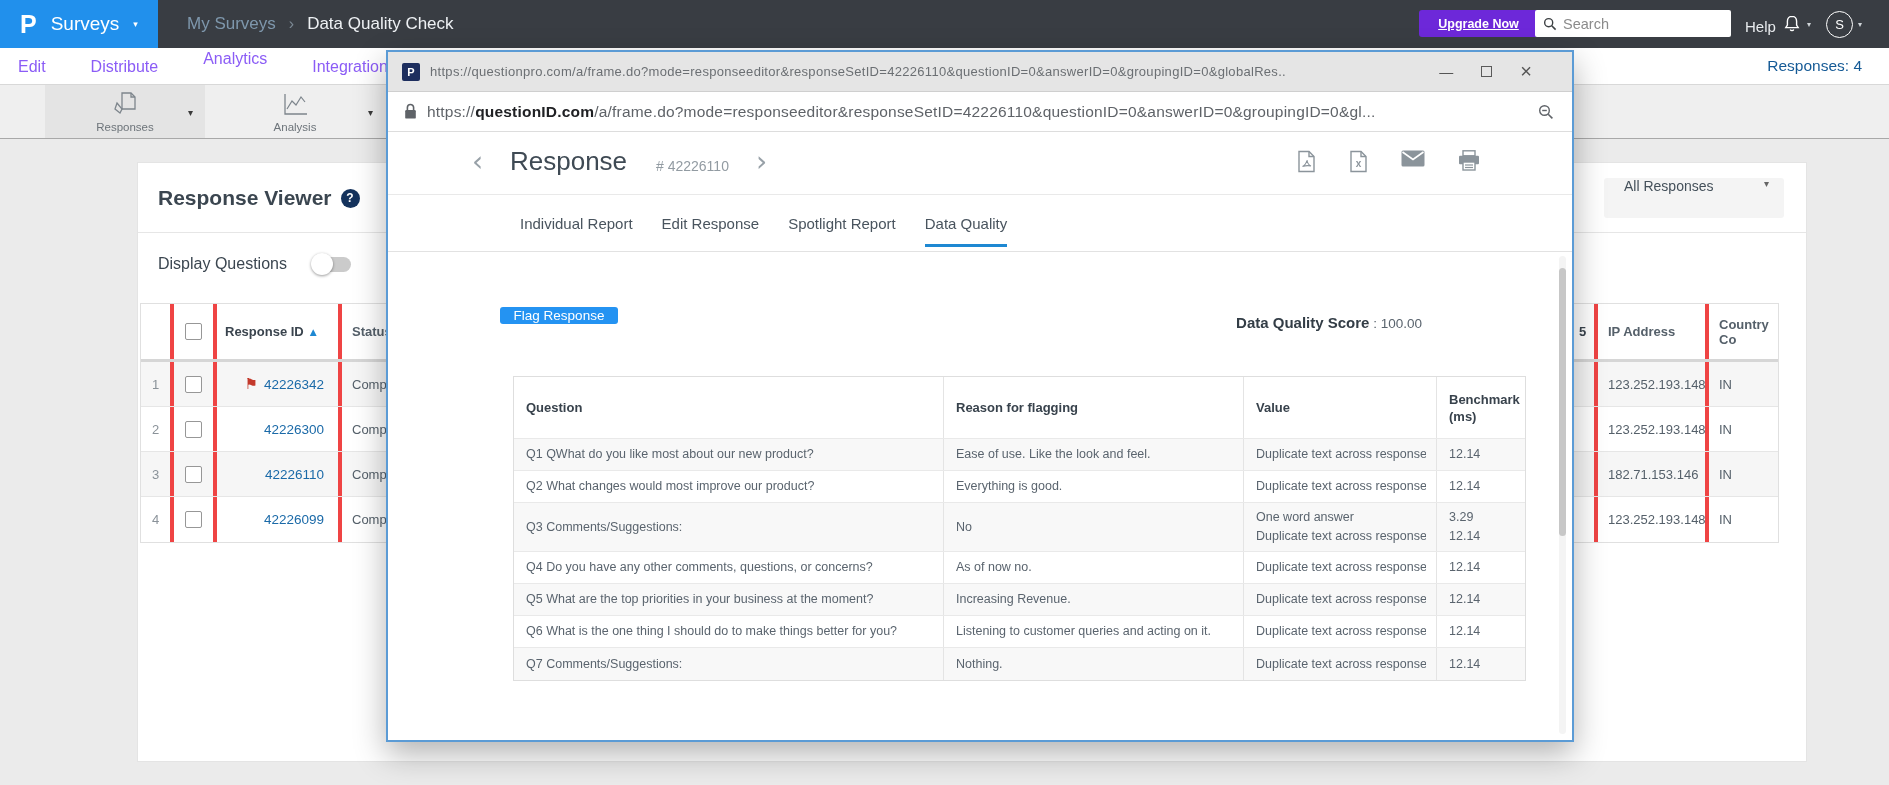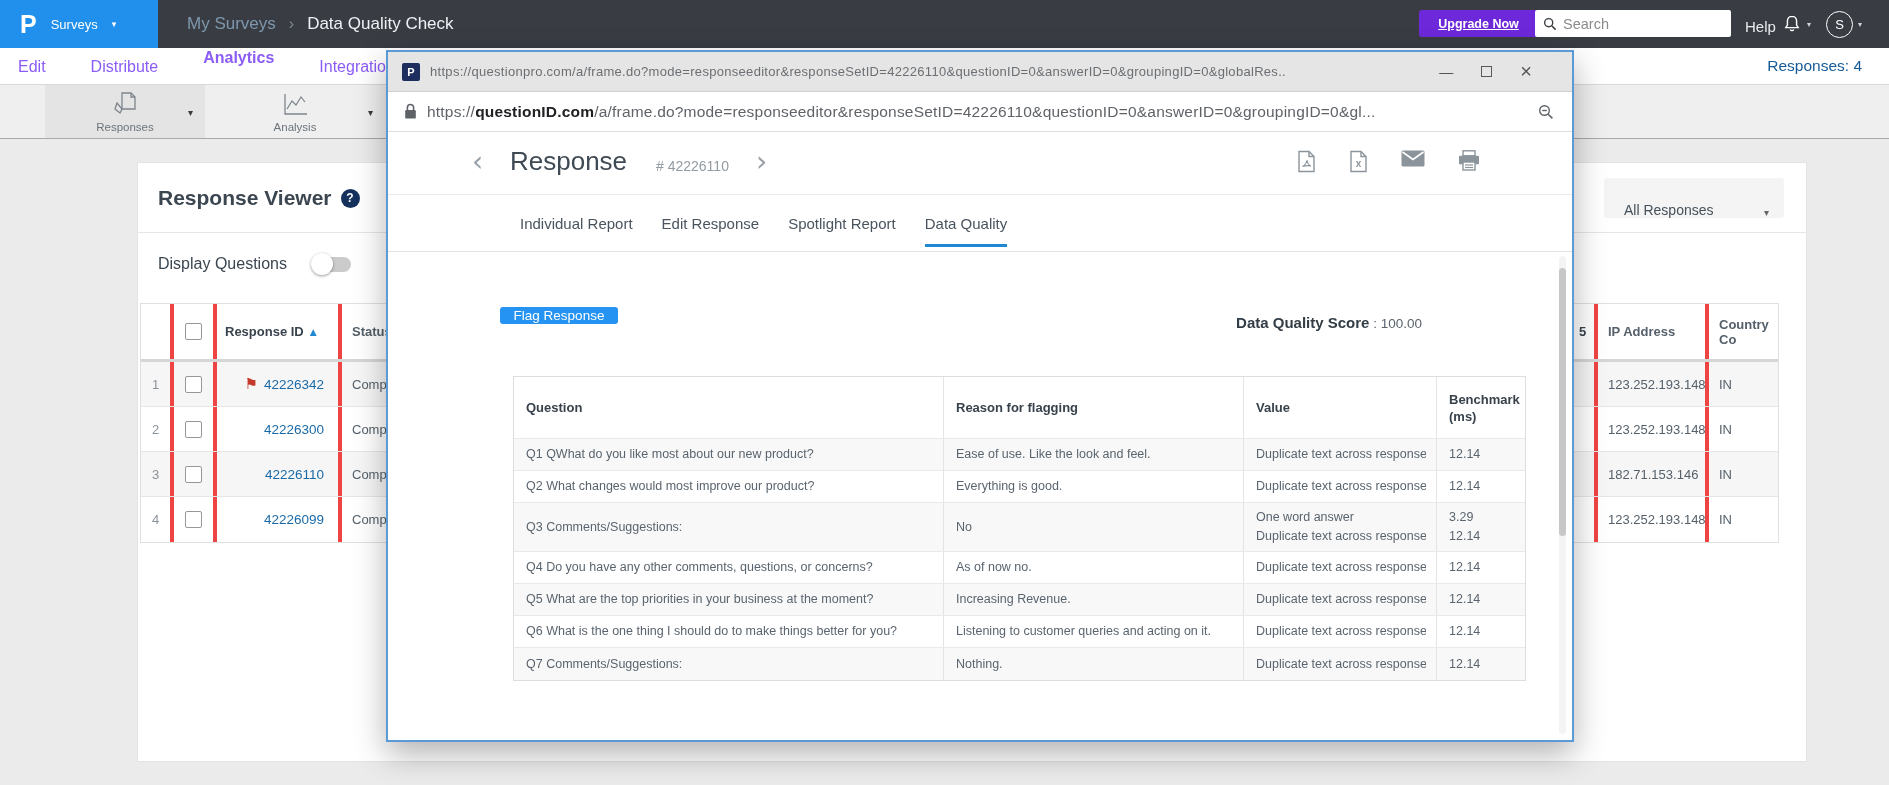--- a/index.html
+++ b/index.html
@@ -8,21 +8,21 @@
     position:relative; overflow:hidden; background:#ebebeb;
     font-family:"Liberation Sans", sans-serif; color:#333;
   }
   .glyph { font-family:"DejaVu Sans", sans-serif; }
 
   
   .topbar { position:absolute; left:0; top:0; width:1889px; height:48px; background:#393d43; z-index:5; }
   .logo-area { position:absolute; left:0; top:0; width:158px; height:48px; background:#2190ec;
     display:flex; align-items:center; padding-left:20px; gap:14px; cursor:pointer; }
   .logo-p { color:#fff; font-size:25px; font-weight:700; }
-  .product-name { color:#fff; font-size:13px; }
+  .product-name { color:#fff; font-size:19px; }
   .caret { font-size:9px; color:#fff; }
   .breadcrumb { position:absolute; left:187px; top:0; height:48px; display:flex; align-items:center; gap:13px; }
   .bc-parent { color:#7e97ac; font-size:17px; cursor:pointer; }
   .bc-sep { color:#7b8894; font-size:16px; }
   .bc-current { color:#eef1f4; font-size:17px; }
   .upgrade-btn { position:absolute; left:1419px; top:10px; width:119px; height:27px; background:#6d28d9;
     border:none; border-radius:3px; color:#fff; font-size:12.5px; font-weight:700; cursor:pointer;
     font-family:"Liberation Sans", sans-serif;text-decoration:underline; }
   .searchbox { position:absolute; left:1535px; top:10px; width:196px; height:27px; background:#fff;
     border-radius:2px; display:flex; align-items:center; padding:0 8px; gap:6px; }
@@ -34,21 +34,21 @@
   .bell-wrap { position:absolute; left:1782px; top:0; height:48px; display:flex; align-items:center; gap:5px; cursor:pointer; }
   .bell-caret, .avatar-caret { font-size:8px; color:#cfd4d8; }
   .avatar-wrap { position:absolute; left:1826px; top:0; height:48px; display:flex; align-items:center; gap:5px; cursor:pointer; }
   .avatar { width:27px; height:27px; border:1.5px solid #fff; border-radius:50%; color:#fff;
     font-size:13px; display:flex; align-items:center; justify-content:center; }
 
   
   .subnav { position:absolute; left:0; top:48px; width:1889px; height:37px; background:#fff;
     border-bottom:1px solid #d8d8d8; display:flex; align-items:center; padding-left:18px; gap:45px; z-index:1; }
   .subnav-item { font-size:16px; color:#8b5cf6; cursor:pointer; padding:6px 0 5px 0; }
-  .subnav-item.active { border-bottom:4px solid #15803d; padding-bottom:19px;font-weight:bold; }
+  .subnav-item.active { border-bottom:2px solid #15803d; padding-bottom:19px; }
   .responses-count { position:absolute; right:27px; top:0; height:36px; display:flex; align-items:center;
     color:#155a96; font-size:15.5px; }
 
   
   .toolbar { position:absolute; left:0; top:85px; width:1889px; height:54px; background:#efefef;
     border-bottom:1px solid #a8a8a8; z-index:1; }
   .tool-tab { position:absolute; top:0; height:53px; display:flex; flex-direction:column; align-items:center;
     justify-content:center; gap:2px; cursor:pointer; }
   .tool-tab.selected { background:#e4e4e4; }
   .tool-tab-label { font-size:11.5px; color:#6d747a; }
@@ -58,21 +58,21 @@
 
   
   .card { position:absolute; left:137px; top:162px; width:1670px; height:600px; background:#fff;
     border:1px solid #e4e4e4; z-index:1; }
   .card-header { position:relative; height:70px; border-bottom:1px solid #e6e6e6; }
   .card-title-wrap { position:absolute; left:20px; top:0; height:70px; display:flex; align-items:center; gap:9px; }
   .card-title { font-size:21px; color:#3b4650; }
   .help-icon { width:19px; height:19px; border-radius:50%; background:#14325c; color:#fff; font-size:12px;
     font-weight:700; display:flex; align-items:center; justify-content:center; cursor:pointer; }
   .filter-dd { position:absolute; right:22px; top:15px; width:180px; height:40px; background:#f4f4f4;
-    border-radius:3px; display:flex; align-items:flex-end; padding:0 15px 0 20px; cursor:pointer; }
+    border-radius:3px; display:flex; align-items:flex-start; padding:0 15px 0 20px; cursor:pointer; }
   .filter-dd-label { flex:1; font-size:14px; color:#44505a; }
   .filter-dd-caret { font-size:10px; color:#666; }
   .dq-toggle-row { position:absolute; left:20px; top:92px; display:flex; align-items:center; gap:26px; }
   .dq-toggle-label { font-size:16px; color:#3b4650; }
   .toggle { position:relative; width:38px; height:15px; background:#cbcbcb; border-radius:8px; cursor:pointer; }
   .toggle-knob { position:absolute; left:-2px; top:-4px; width:22px; height:22px; background:#fff;
     border-radius:50%; box-shadow:0 1px 3px rgba(0,0,0,.4); }
 
   
   .vt { position:absolute; left:2px; top:140px; width:1639px; border:1px solid #e0e0e0; font-size:13px; }

